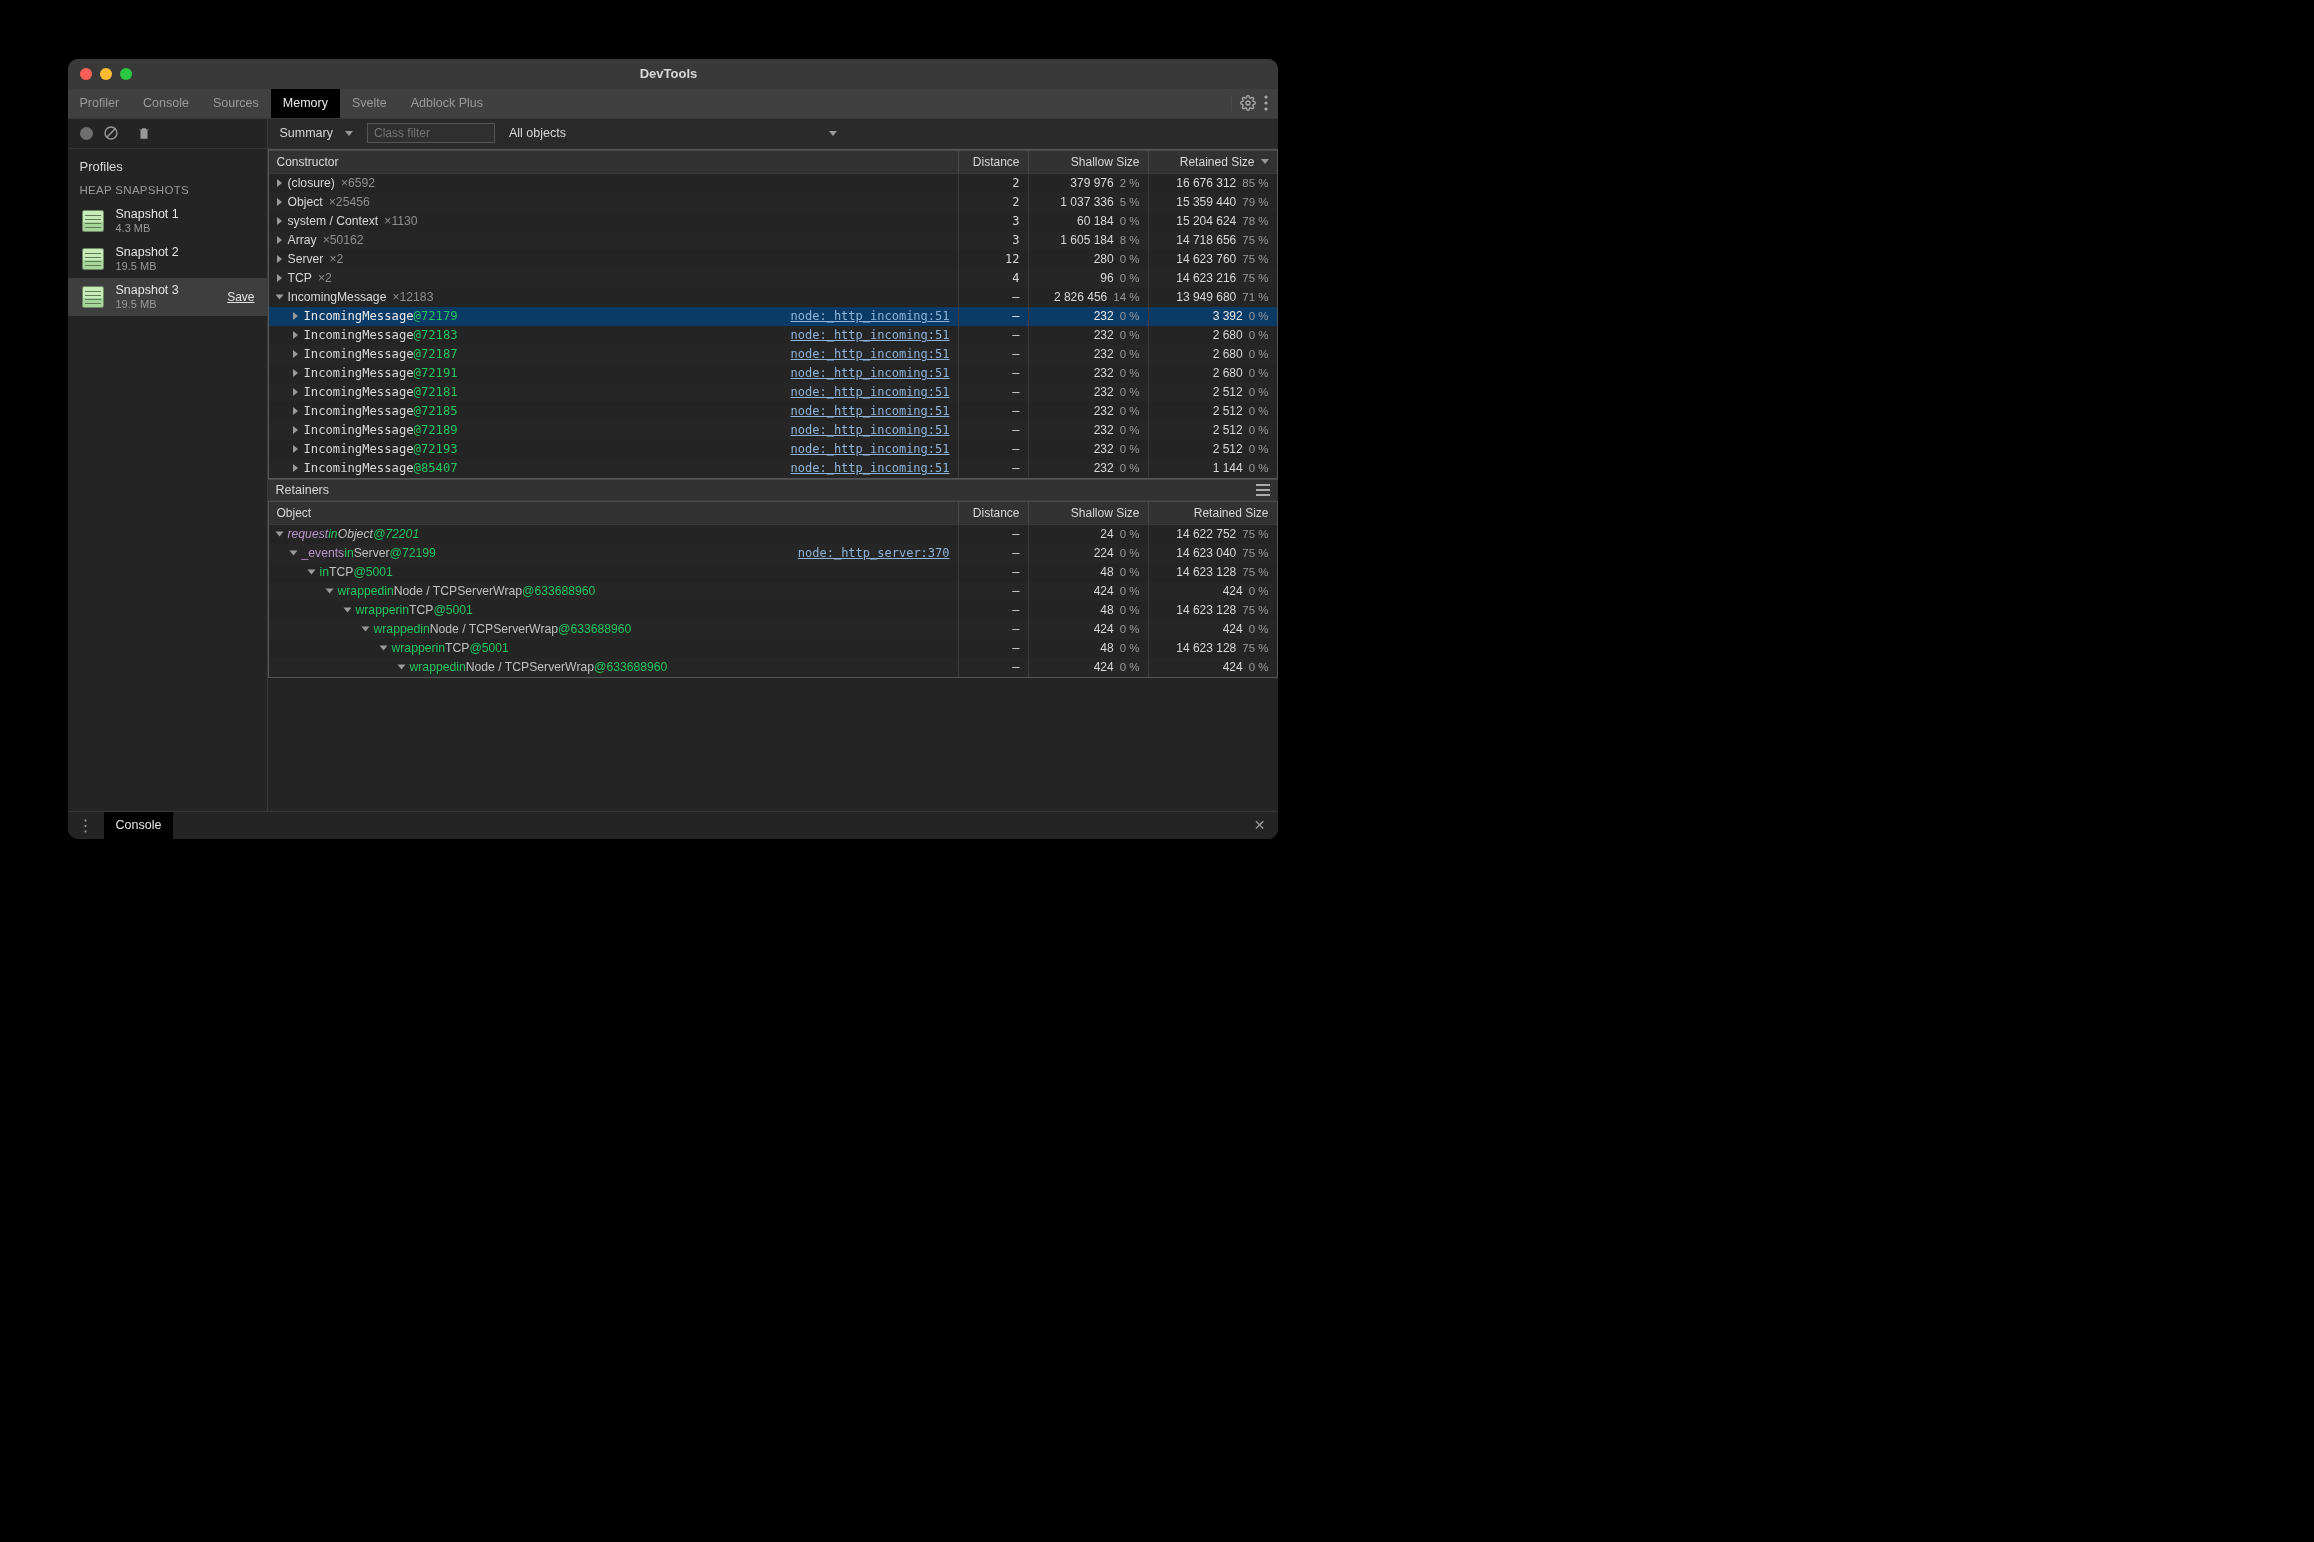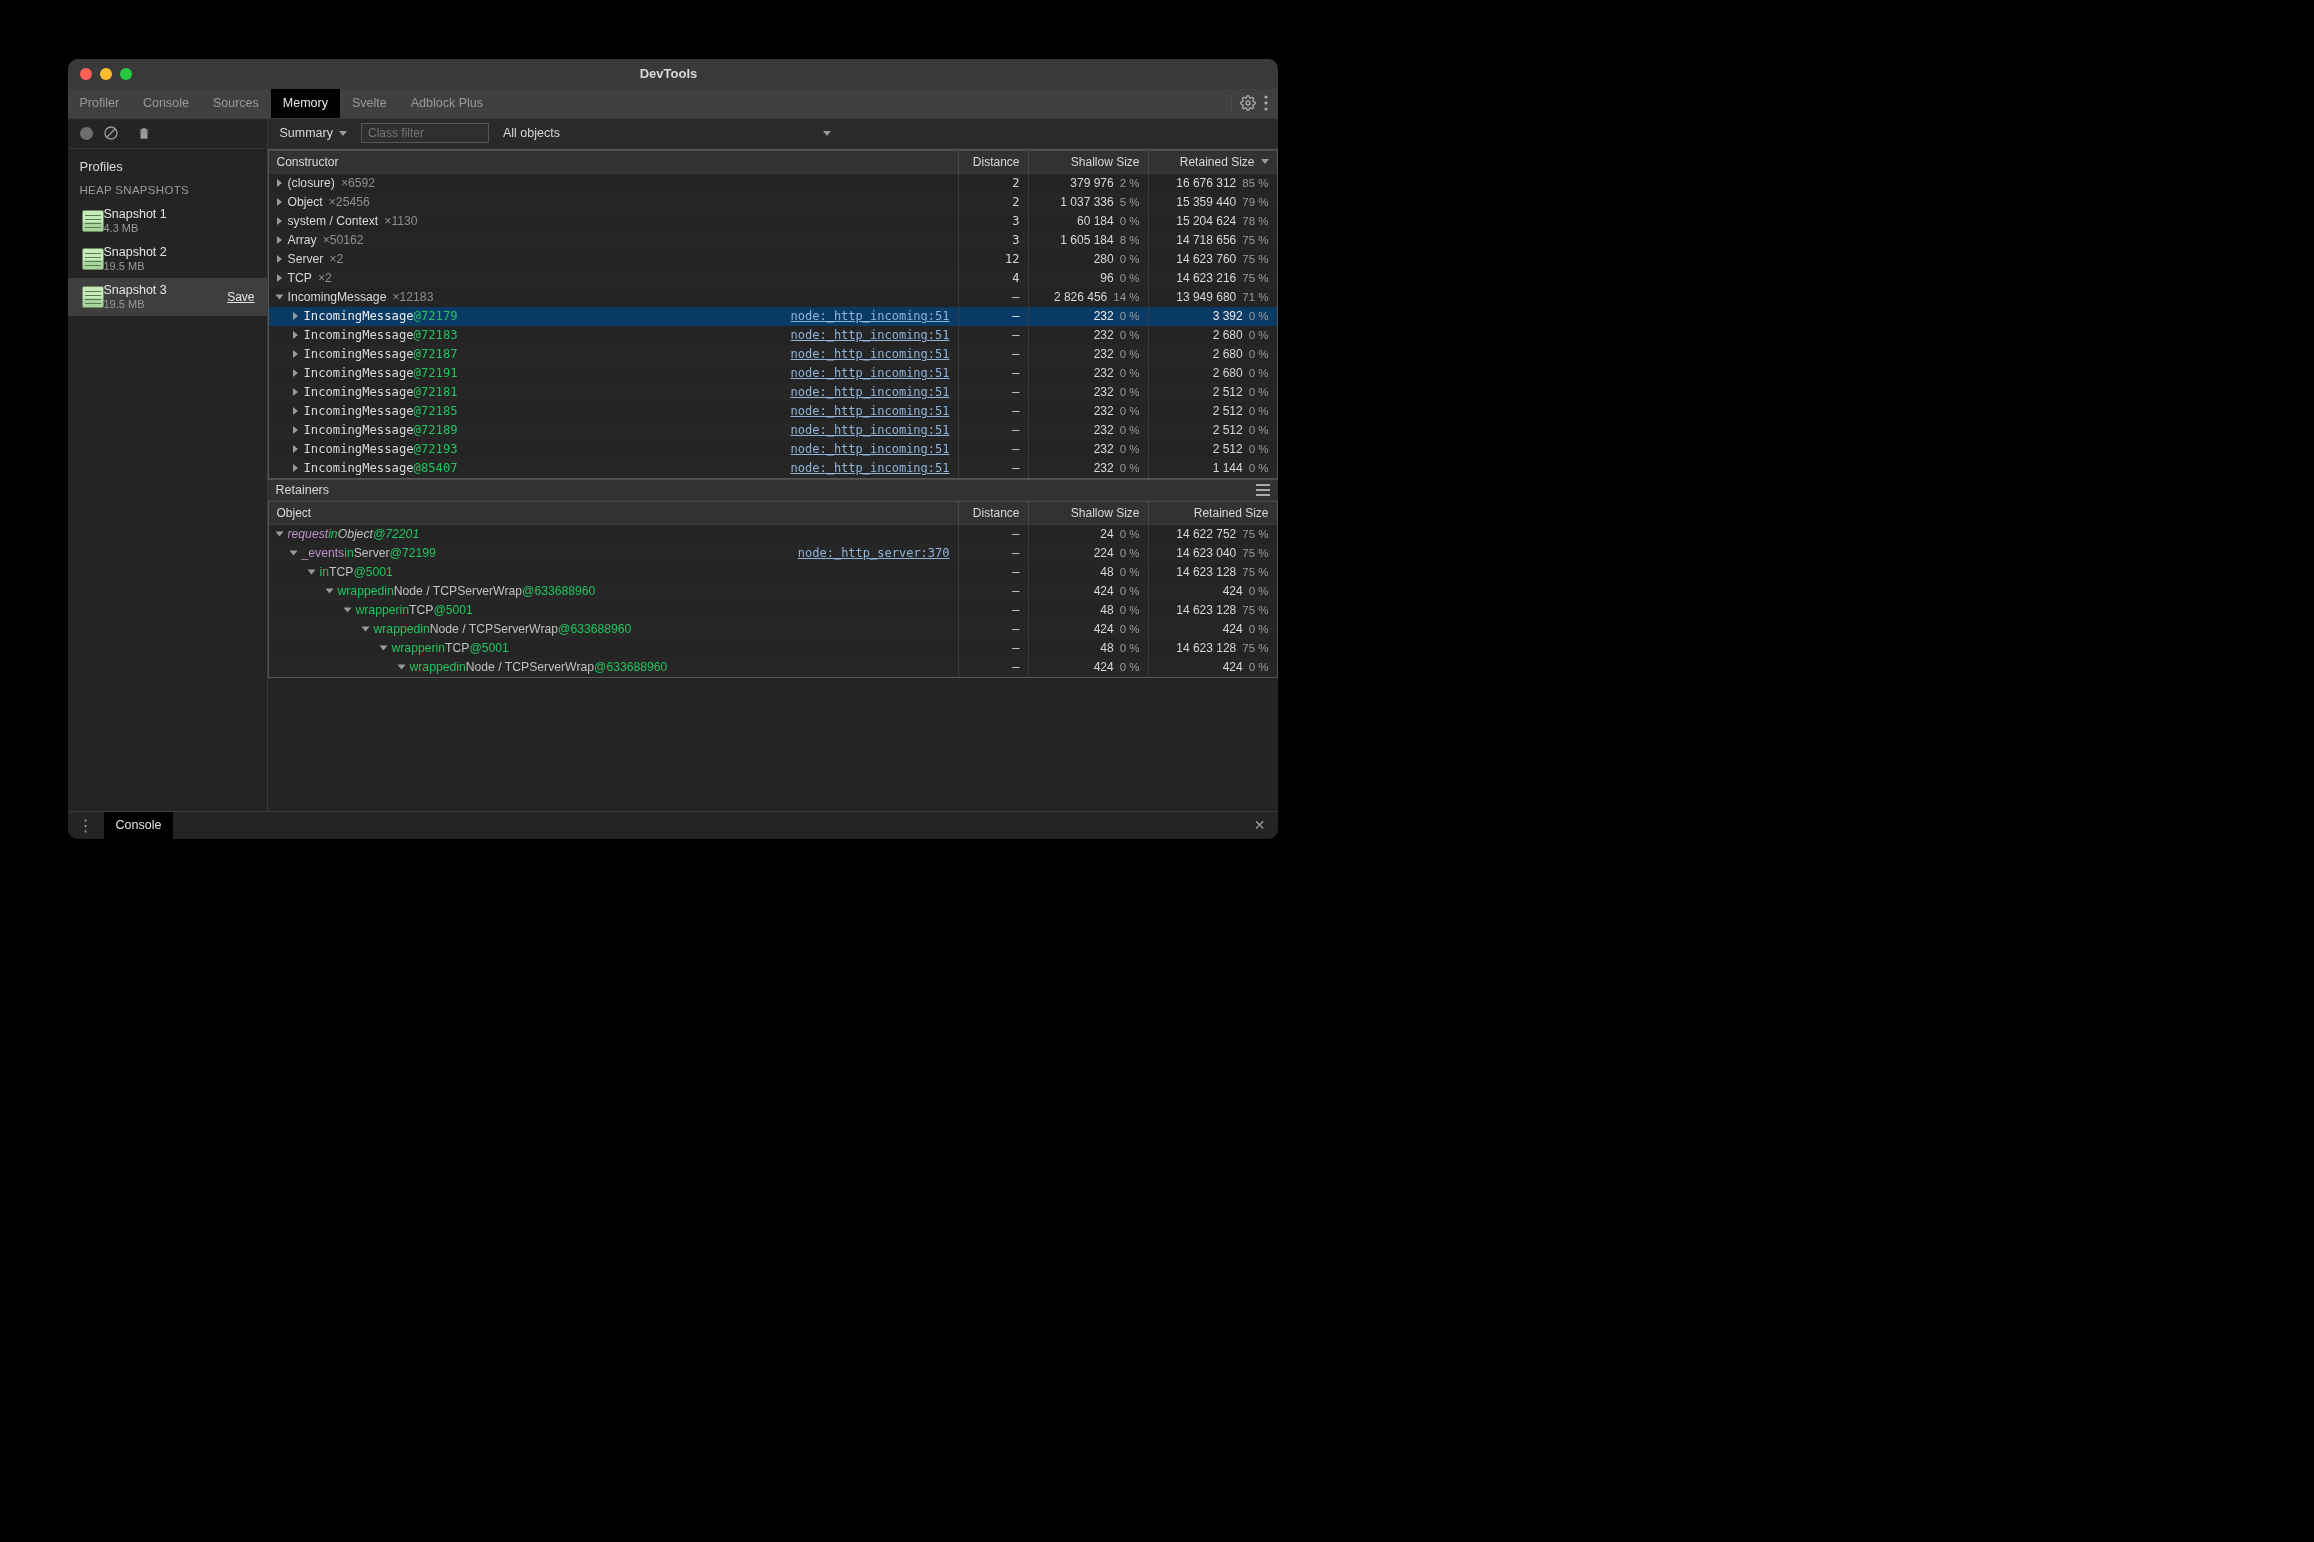--- a/index.html
+++ b/index.html
@@ -15,31 +15,31 @@
 .tab.active { background: #000; color: #eaeaea; }
 .tabs-right { margin-left: auto; display: flex; align-items: center; gap: 8px; padding-right: 10px; }
 .ico { color: #9a9a9a; cursor: pointer; display: inline-flex; }
 .divider-v { width: 1px; height: 16px; background: #4a4a4a; }
 .body { flex: 1; display: flex; min-height: 0; }
 .sidebar { width: 200px; background: #242424; border-right: 1px solid #3a3a3a; display: flex; flex-direction: column; }
 .sb-toolbar { height: 30px; display: flex; align-items: center; gap: 10px; padding: 0 12px; border-bottom: 1px solid #333; }
 .rec-dot { width: 13px; height: 13px; border-radius: 50%; background: #6e6e6e; }
 .sb-label { padding: 10px 12px 6px 12px; color: #d8d8d8; font-size: 13px; }
 .sb-group { padding: 4px 12px 6px 12px; color: #9a9a9a; font-size: 11.5px; letter-spacing: .3px; }
-.snap { display: flex; align-items: center; gap: 0; padding: 5px 12px 5px 14px; cursor: pointer; }
+.snap { display: flex; align-items: center; gap: 12px; padding: 5px 12px 5px 14px; cursor: pointer; }
 .snap.sel { background: #3e3e3e; }
 .snap-icon { width: 22px; height: 22px; background: linear-gradient(180deg,#c6ecb9 0%, #c6ecb9 55%, #a7d69a 55%, #a7d69a 100%); border: 1px solid #6e8a63; border-radius: 2px; position: relative; }
 .snap-icon::after { content:""; position:absolute; left:2px; right:2px; top:3px; bottom:3px; background: repeating-linear-gradient(0deg,#5e7a55 0 1px, transparent 1px 4px); }
 .snap-txt { display: flex; flex-direction: column; line-height: 1.2; }
 .snap-name { color: #e4e4e4; font-size: 12.5px; }
 .snap-size { color: #9a9a9a; font-size: 11px; }
 .snap-save { margin-left: auto; color: #e4e4e4; font-size: 12px; text-decoration: underline; }
 .main { flex: 1; display: flex; flex-direction: column; min-width: 0; }
 .filterbar { height: 30px; display: flex; align-items: center; gap: 8px; padding: 0 6px; border-bottom: 1px solid #333; background: #2a2a2a; }
-.fsel { display: flex; align-items: center; gap: 6px; color: #d8d8d8; font-size: 12.5px; padding: 2px 6px; cursor: pointer; }
+.fsel { display: flex; align-items: center; gap: 12px; color: #d8d8d8; font-size: 12.5px; padding: 2px 6px; cursor: pointer; }
 .caret { width: 0; height: 0; border-left: 4px solid transparent; border-right: 4px solid transparent; border-top: 5px solid #9a9a9a; }
 .finput { background: #2f2f2f; border: 1px solid #555; color: #bbb; font-size: 12px; padding: 2px 6px; width: 128px; }
 .cols { display: grid; grid-template-columns: 1fr 70px 120px 128px; }
 .hdr { background: #323232; border-top: 1px solid #4a4a4a; border-bottom: 1px solid #3a3a3a; }
 .hdr .cell { padding: 4px 8px; color: #d8d8d8; font-size: 12px; border-right: 1px solid #4a4a4a; white-space: nowrap; overflow: hidden; display:flex; align-items:center;}
 .hdr .cell:last-child { border-right: none; justify-content: flex-end; gap: 6px;}
 .hdr .cell.c2, .hdr .cell.c3, .hdr .cell.c4 { justify-content: flex-end; }
 .tbl { overflow: hidden; border: 1px solid #555; }
 .row { }
 .row .cell { padding: 2.5px 8px; color: #d8d8d8; font-size: 12.2px; border-right: 1px solid #3a3a3a; white-space: nowrap; overflow: hidden; display: flex; align-items: center; }

